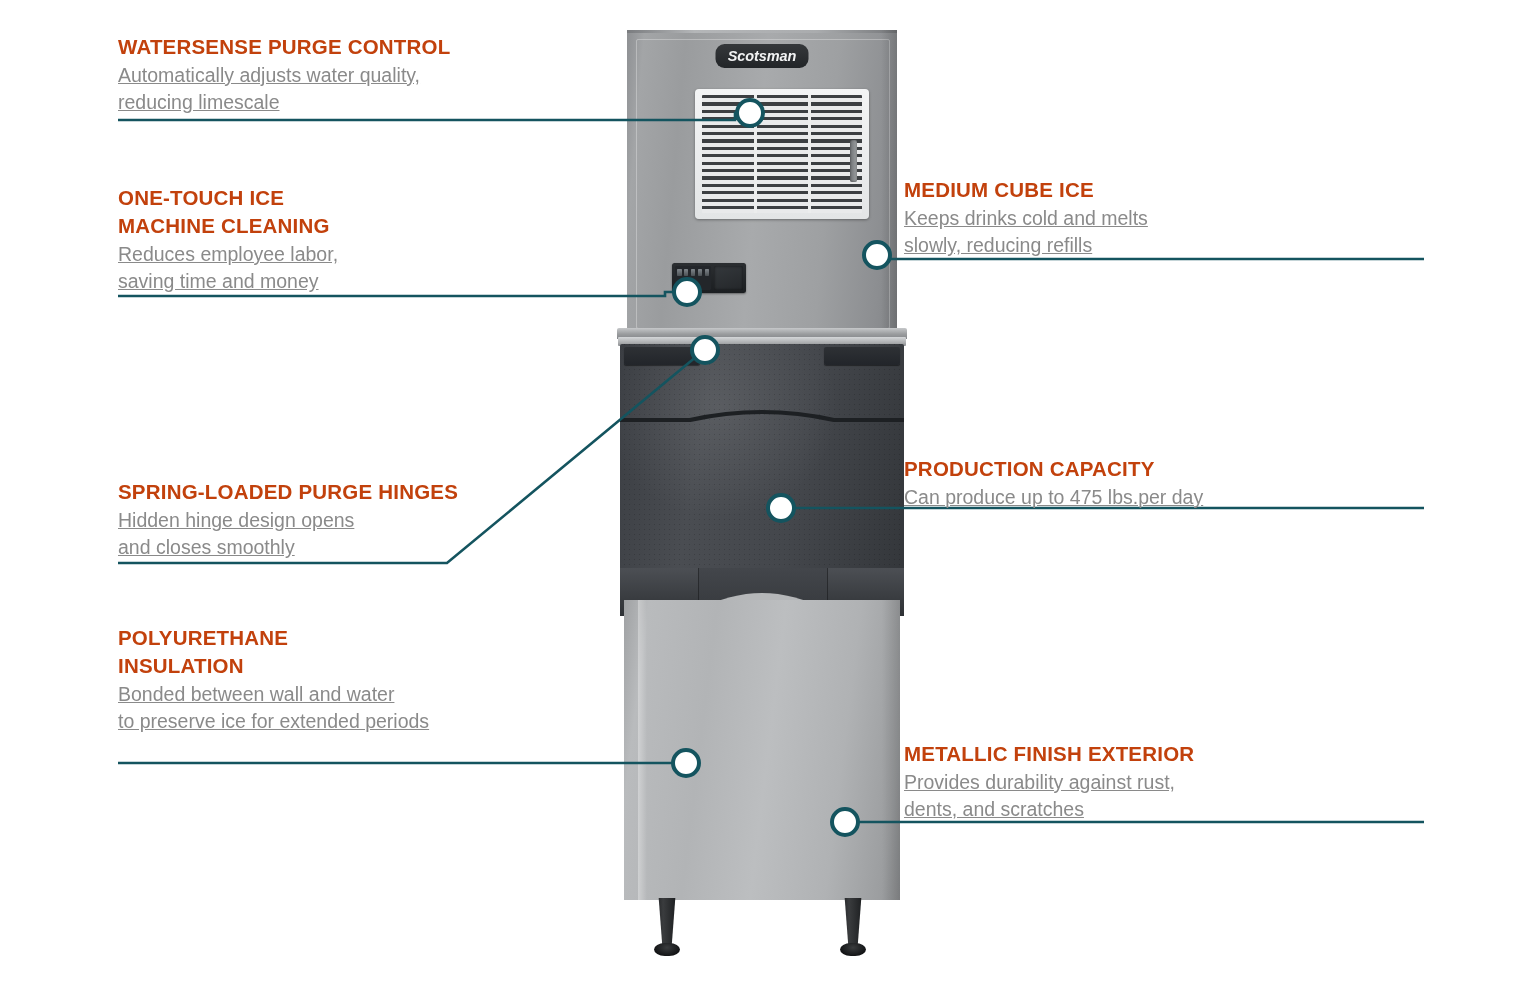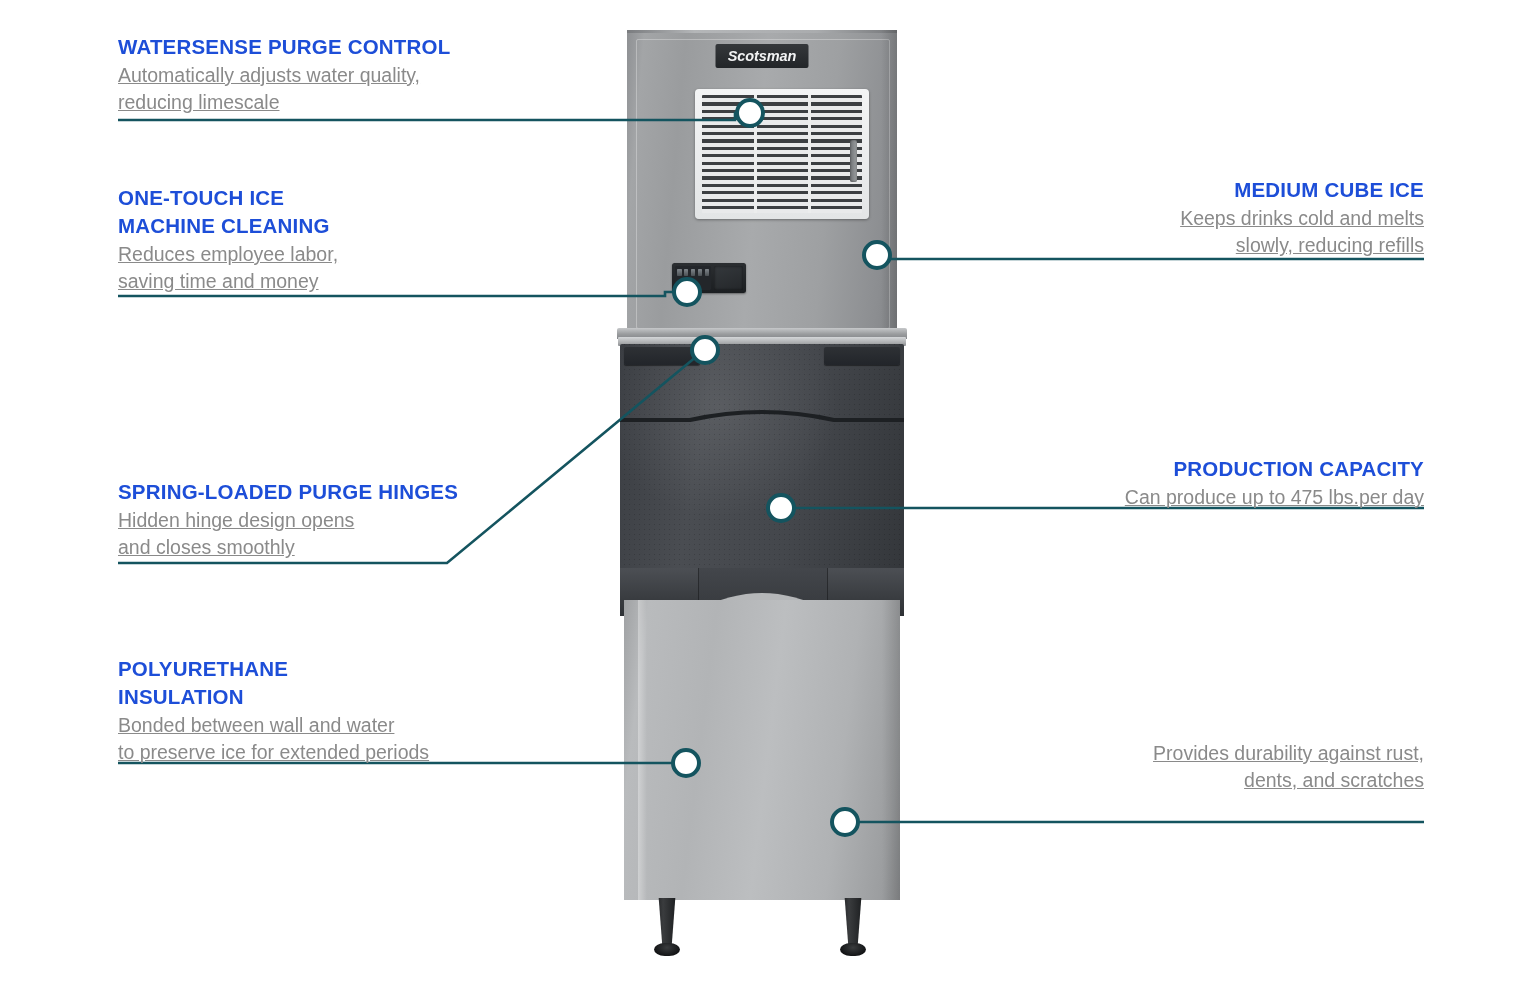--- a/index.html
+++ b/index.html
@@ -39,36 +39,36 @@
 
   
   .callout {
     position: absolute;
     z-index: 6;
   }
   .callout .title {
     font-size: 20.5px;
     font-weight: bold;
     letter-spacing: 0.2px;
-    color: #1d4ed8;
+    color: #c2410c;
     line-height: 1.37;
     margin: 0 0 1px 0;
     white-space: pre-line;
   }
   .callout .desc {
     font-size: 19.5px;
     font-weight: normal;
     color: #8a8a8a;
     line-height: 1.40;
     margin: 0;
     white-space: pre-line;
     text-decoration: underline;
   }
   .callout.left { text-align: left; }
-  .callout.right { text-align: right; }
+  .callout.right { }
 
   
   .dot {
     position: absolute;
     width: 30px;
     height: 30px;
     margin-left: -15px;
     margin-top: -15px;
     border-radius: 50%;
     background: #ffffff;
@@ -122,21 +122,21 @@
 
   
   .badge {
     position: absolute;
     left: 50%;
     transform: translateX(-50%);
     top: 14px;
     width: 93px;
     height: 24px;
     background: linear-gradient(180deg,#35383b,#222528);
-    border-radius: 2px;
+    border-radius: 9px;
     display: flex;
     align-items: center;
     justify-content: center;
   }
   .badge span {
     color: #f2f3f4;
     font-style: italic;
     font-weight: bold;
     font-size: 14.5px;
     letter-spacing: -0.1px;
@@ -492,36 +492,37 @@
     <p class="desc">Reduces employee labor,
 saving time and money</p>
   </div>
 
   <div class="callout left" style="left:118px; top:478px; width:520px;">
     <p class="title">SPRING-LOADED PURGE HINGES</p>
     <p class="desc">Hidden hinge design opens
 and closes smoothly</p>
   </div>
 
-  <div class="callout left" style="left:118px; top:655px; width:560px;">
+  <div class="callout left" style="left:118px; top:624px; width:560px;">
     <p class="title">POLYURETHANE
 INSULATION</p>
     <p class="desc">Bonded between wall and water
 to preserve ice for extended periods</p>
   </div>
 
   <div class="callout right" style="left:904px; top:176px; width:520px;">
     <p class="title">MEDIUM CUBE ICE</p>
     <p class="desc">Keeps drinks cold and melts
 slowly, reducing refills</p>
   </div>
 
   <div class="callout right" style="left:904px; top:455px; width:520px;">
     <p class="title">PRODUCTION CAPACITY</p>
     <p class="desc">Can produce up to 475 lbs.per day</p>
   </div>
 
   <div class="callout right" style="left:904px; top:740px; width:520px;">
+    <p class="title">METALLIC FINISH EXTERIOR</p>
     <p class="desc">Provides durability against rust,
 dents, and scratches</p>
   </div>
 
 </div>
 
 </body></html>

